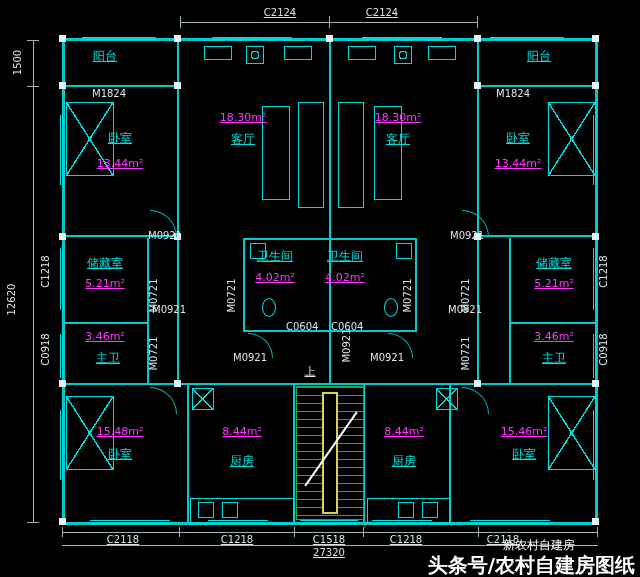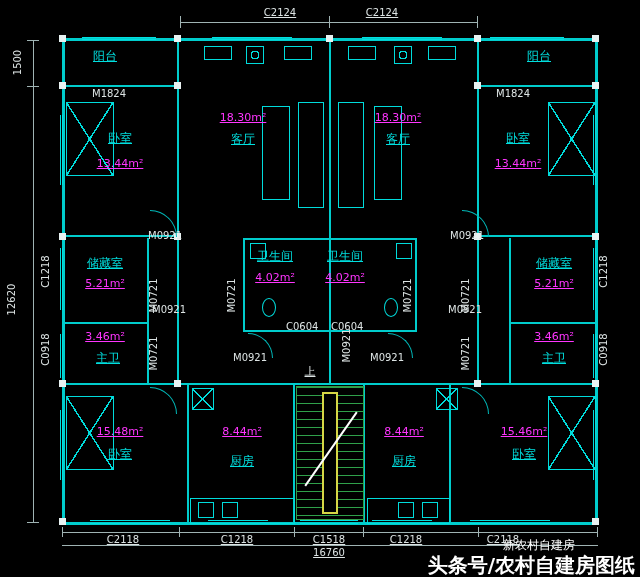--- a/index.html
+++ b/index.html
@@ -158,21 +158,21 @@
   <div class="lbl vert" style="left:-4px;top:294px">12620</div>
   <div class="lbl vert" style="left:29px;top:266px">C1218</div>
   <div class="lbl vert" style="left:29px;top:344px">C0918</div>
   <div class="lbl vert" style="left:587px;top:266px">C1218</div>
   <div class="lbl vert" style="left:587px;top:344px">C0918</div>
   <div class="lbl cn" style="left:88px;top:534px;width:70px">C2118</div>
   <div class="lbl cn" style="left:202px;top:534px;width:70px">C1218</div>
   <div class="lbl cn" style="left:294px;top:534px;width:70px">C1518</div>
   <div class="lbl cn" style="left:371px;top:534px;width:70px">C1218</div>
   <div class="lbl cn" style="left:468px;top:534px;width:70px">C2118</div>
-  <div class="lbl cn" style="left:294px;top:547px;width:70px">16760</div>
+  <div class="lbl cn" style="left:294px;top:547px;width:70px">27320</div>
 
   <div class="lbl" style="left:92px;top:88px">M1824</div>
   <div class="lbl" style="left:496px;top:88px">M1824</div>
   <div class="lbl" style="left:148px;top:230px">M0921</div>
   <div class="lbl" style="left:450px;top:230px">M0921</div>
   <div class="lbl" style="left:152px;top:304px">M0921</div>
   <div class="lbl" style="left:448px;top:304px">M0921</div>
   <div class="lbl" style="left:233px;top:352px">M0921</div>
   <div class="lbl" style="left:370px;top:352px">M0921</div>
   <div class="lbl vert" style="left:329px;top:340px">M0921</div>

